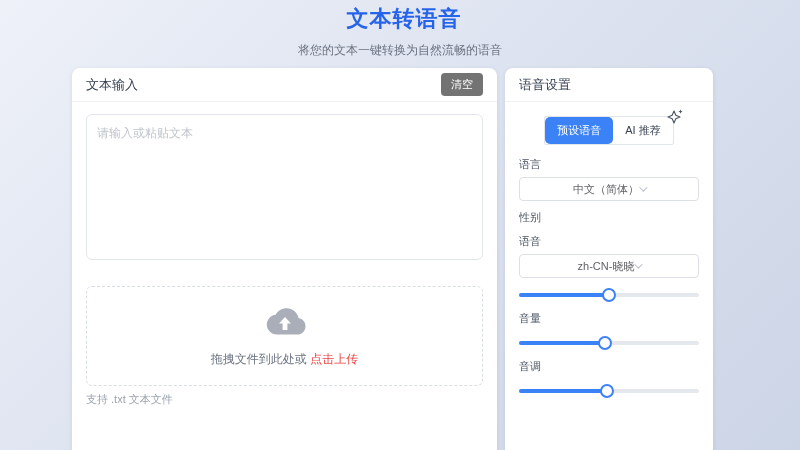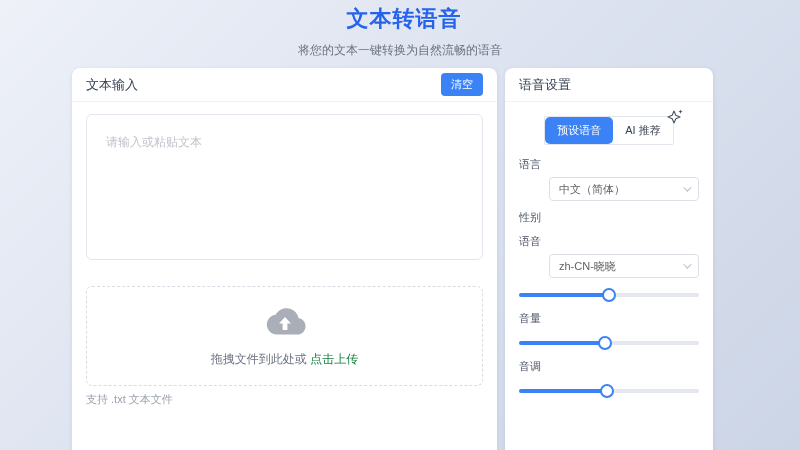--- a/index.html
+++ b/index.html
@@ -20,59 +20,59 @@
     box-shadow:0 1px 4px rgba(30,41,80,.10); height:400px; overflow:hidden;
   }
   .card-left { left:72px; width:425px; }
   .card-right { left:505px; width:208px; }
   .card-header {
     height:34px; display:flex; align-items:center; justify-content:space-between;
     padding:0 14px; border-bottom:1px solid #f0f1f4;
   }
   .card-title { font-size:13px; color:#374151; }
   .clear-btn {
-    background:#3b82f6; color:#fff; border:none; font-size:11px;
+    background:#737373; color:#fff; border:none; font-size:11px;
     padding:4px 10px; border-radius:4px; cursor:pointer;
     font-family:inherit;
   }
   .card-body { padding:12px 14px; }
 
   
   .text-area {
     width:100%; height:146px; border:1px solid #e2e5ec; border-radius:6px;
-    padding:19px; font-size:12px; color:#374151; resize:none; outline:none;
+    padding:10px; font-size:12px; color:#374151; resize:none; outline:none;
     font-family:inherit;
   }
   .text-area::placeholder { color:#c0c4cc; }
   .upload-box {
     margin-top:22px; height:100px; border:1px dashed #d8dce5; border-radius:6px;
     display:flex; flex-direction:column; align-items:center; justify-content:center;
     gap:10px; cursor:pointer; background:#fff;
   }
   .upload-text { font-size:12px; color:#6b7280; }
-  .upload-link { color:#15803d; cursor:pointer;text-align:right; }
+  .upload-link { color:#ef4444; cursor:pointer;text-align:right; }
   .support-note { font-size:11px; color:#9ca3af; margin-top:6px; }
 
   
   .tab-group {
     display:flex; justify-content:center; margin:2px 0 12px;
   }
   .tab-wrap { display:flex; border:1px solid #e2e5ec; border-radius:2px; position:relative; background:#fff; }
   .tab {
     font-size:11px; padding:6px 12px; cursor:pointer; color:#374151; white-space:nowrap;
     display:flex; align-items:center;
   }
   .tab.active { background:#3b82f6; color:#fff; border-radius:5px; }
   .sparkle { position:absolute; top:-10px; right:-12px; width:20px; height:20px; }
 
   .field-label { font-size:11px; color:#4b5563; margin:9px 0 5px; }
   .select-box {
     height:24px; border:1px solid #dcdfe6; border-radius:4px; background:#fff;
-    display:flex; align-items:center; justify-content:space-between;
-    padding:0 9px; font-size:11px; color:#606266; cursor:pointer;margin-left:30px;
+    display:flex; align-items:center; justify-content:center;
+    padding:0 9px; font-size:11px; color:#606266; cursor:pointer;
   }
   .chevron {
     width:6px; height:6px; border-right:1.5px solid #b6bcc8; border-bottom:1.5px solid #b6bcc8;
     transform:rotate(45deg) translateY(-2px);
   }
   .slider { position:relative; height:14px; margin:10px 0 2px; cursor:pointer; }
   .slider-track { position:absolute; top:5px; left:0; right:0; height:4px; background:#e4e7ed; border-radius:2px; }
   .slider-fill { position:absolute; top:5px; left:0; height:4px; background:#3b82f6; border-radius:2px; }
   .slider-thumb {
     position:absolute; top:0; width:14px; height:14px; background:#fff;

